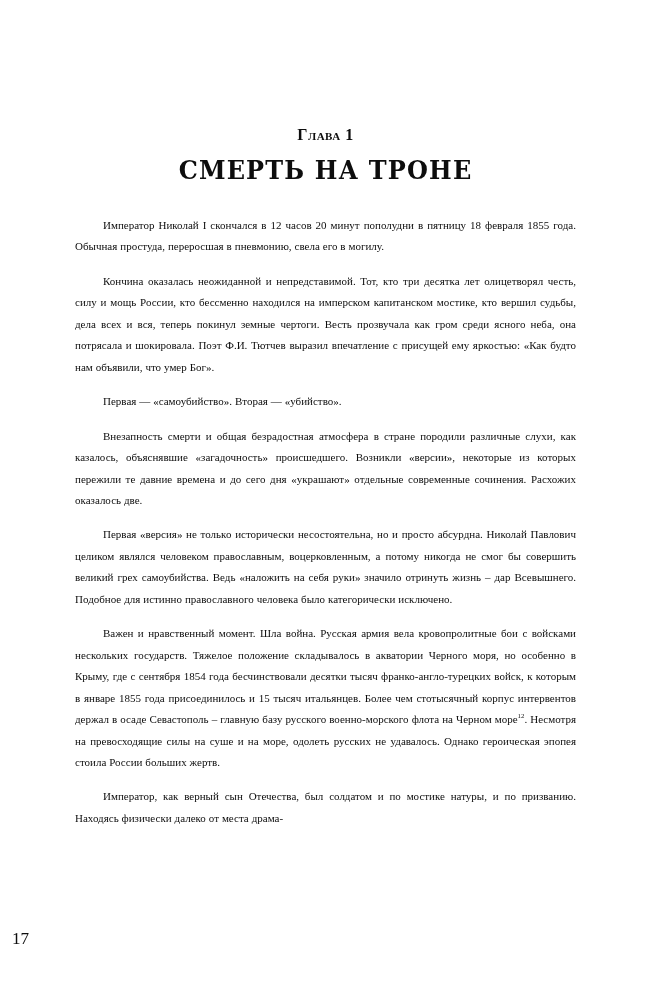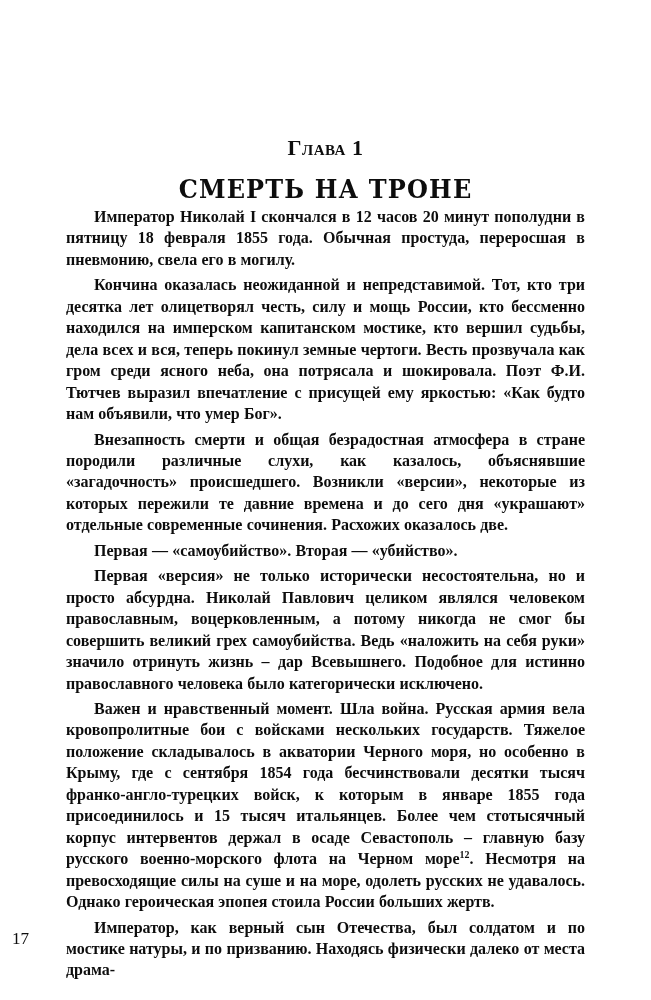--- a/index.html
+++ b/index.html
@@ -22,24 +22,24 @@
   .chapter-head {
     position: absolute;
     left: 62px;
     top: 122px;
     width: 527px;
     text-align: center;
   }
   .chapter-number {
     font-family: "Liberation Serif", "DejaVu Serif", serif;
     font-weight: 700;
-    font-size: 22px;
+    font-size: 16px;
     letter-spacing: 0.5px;
     line-height: 26px;
-    margin: 13px;
+    margin: 0;
     font-variant: small-caps;
   }
   .chapter-title {
     margin: 7px 0 0 0;
     font-family: "DejaVu Serif", "Liberation Serif", serif;
     font-weight: 700;
     font-size: 25px;
     line-height: 29px;
     letter-spacing: 1.2px;
     text-transform: uppercase;
@@ -48,29 +48,28 @@
   }
 
   
   .body-block {
     position: absolute;
     left: 62px;
     top: 202px;
     width: 527px;
   }
   .body-block p {
-    margin: 4px;
-    font-size: 16px;
+    margin: 13px;
+    font-size: 11px;
     line-height: 21.45px;
     text-align: justify;
     text-indent: 28px;
     text-justify: inter-word;
     word-spacing: 0.2px;
     hyphens: manual;
-    font-weight: bold;
   }
   sup.footnote-ref {
     font-size: 0.62em;
     vertical-align: super;
     line-height: 0;
   }
 
   
   .folio {
     position: absolute;
@@ -88,22 +87,22 @@
 <div class="page">
 
   <div class="chapter-head">
     <div class="chapter-number">Глава 1</div>
     <div class="chapter-title">СМЕРТЬ НА ТРОНЕ</div>
   </div>
 
   <div class="body-block">
     <p>Император Николай I скончался в 12 часов 20 минут пополудни в пятницу 18 февраля 1855 года. Обычная простуда, переросшая в пневмонию, свела его в могилу.</p>
     <p>Кончина оказалась неожиданной и непредставимой. Тот, кто три десятка лет олицетворял честь, силу и мощь России, кто бессменно находился на имперском капитанском мостике, кто вершил судьбы, дела всех и вся, теперь покинул земные чертоги. Весть прозвучала как гром среди ясного неба, она потрясала и шокировала. Поэт Ф.И. Тютчев выразил впечатление с присущей ему яркостью: «Как будто нам объявили, что умер Бог».</p>
+    <p>Первая — «самоубийство». Вторая — «убийство».</p>
     <p>Внезапность смерти и общая безрадостная атмосфера в стране породили различные слухи, как казалось, объяснявшие «загадочность» происшедшего. Возникли «версии», некоторые из которых пережили те давние времена и до сего дня «украшают» отдельные современные сочинения. Расхожих оказалось две.</p>
-    <p>Первая — «самоубийство». Вторая — «убийство».</p>
     <p>Первая «версия» не только исторически несостоятельна, но и просто абсурдна. Николай Павлович целиком являлся человеком православным, воцерковленным, а потому никогда не смог бы совершить великий грех самоубийства. Ведь «наложить на себя руки» значило отринуть жизнь – дар Всевышнего. Подобное для истинно православного человека было категорически исключено.</p>
     <p><span>Важен и нравственный момент. Шла война. Русская армия вела кровопролитные бои с войсками нескольких государств. Тяжелое положение складывалось в акватории Черного моря, но особенно в Крыму, где с сентября 1854 года бесчинствовали десятки тысяч франко-англо-турецких войск, к которым в январе 1855 года присоединилось и 15 тысяч итальянцев. Более чем стотысячный корпус интервентов держал в осаде Севастополь – главную базу русского военно-морского флота на Черном море</span><sup class="footnote-ref">12</sup><span>. Несмотря на превосходящие силы на суше и на море, одолеть русских не удавалось. Однако героическая эпопея стоила России больших жертв.</span></p>
     <p>Император, как верный сын Отечества, был солдатом и по мостике натуры, и по призванию. Находясь физически далеко от места драма-</p>
   </div>
 
   <div class="folio">17</div>
 
 </div>
 
 </body></html>

